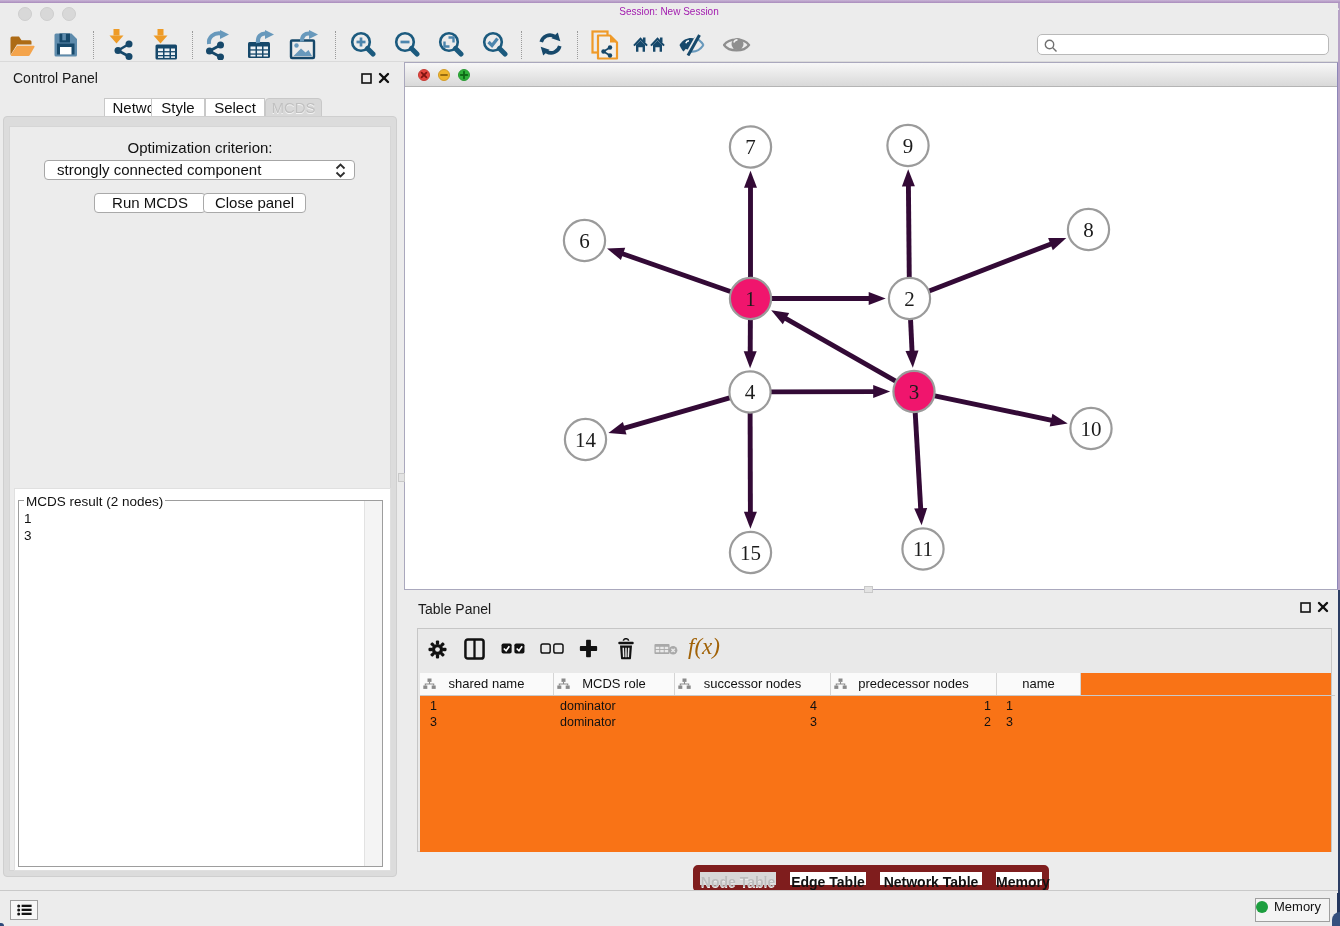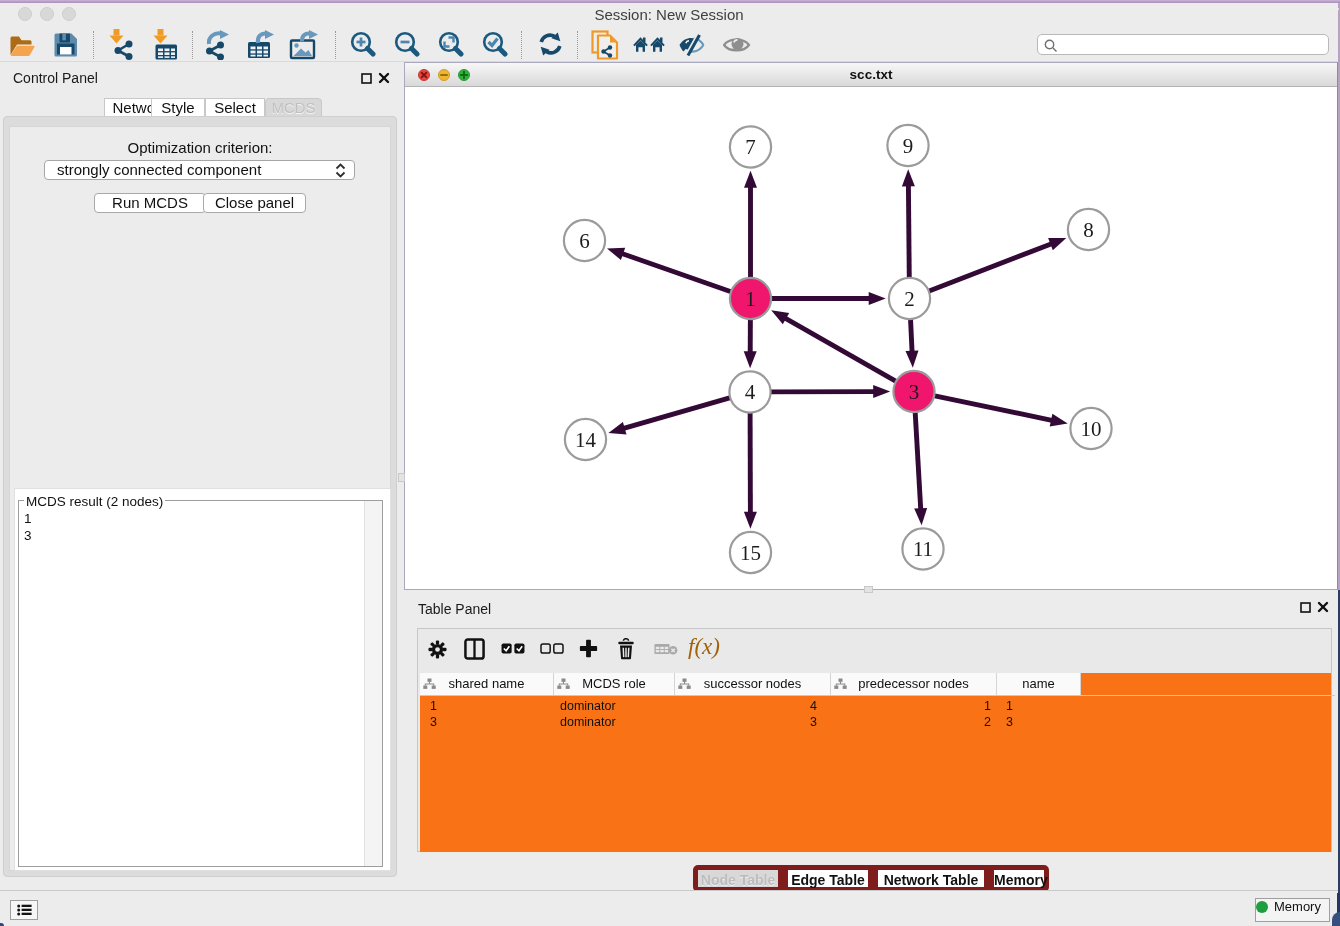--- a/index.html
+++ b/index.html
@@ -5,21 +5,21 @@
 * { margin:0; padding:0; box-sizing:border-box; }
 html,body { width:1340px; height:926px; overflow:hidden; }
 body { font-family:"Liberation Sans", sans-serif; background:#ececec; position:relative; }
 .abs { position:absolute; }
 
 
 #deskstrip { left:0; top:0; width:1340px; height:3px; background:linear-gradient(#c9b4d6,#a98cbc); }
 #rightstrip { right:0; top:3px; width:2px; height:587px; background:#b7a2c6; }
 #titlebar { left:0; top:3px; width:1338px; height:25px; background:#ececec; }
 .graydot { position:absolute; top:4px; width:14px; height:14px; border-radius:50%; background:#d8d8d8; border:1px solid #cecece; }
-#wintitle { position:absolute; left:0; right:0; top:3px; text-align:center; color:#404040; font-size:15px; }
+#wintitle { position:absolute; left:0; right:0; top:3px; text-align:center; color:#a21caf; font-size:10px; }
 #toolbar { left:0; top:28px; width:1338px; height:34px; background:#ececec; border-bottom:1px solid #dadada; }
 .tsep { position:absolute; top:3px; height:28px; width:0; border-left:1px dotted #9a9a9a; }
 .ticon { position:absolute; top:3px; }
 #searchbox { position:absolute; left:1037px; top:6px; width:292px; height:21px; background:#fff; border:1px solid #b9b9b9; border-radius:5px; }
 
 
 #cp-head { left:0; top:62px; width:404px; height:28px; }
 #cp-title { position:absolute; left:13px; top:8px; font-size:14px; color:#1a1a1a; }
 #cp-tabsrow { left:0; top:90px; width:404px; height:27px; }
 .tab { position:absolute; top:8px; height:19px; background:#fff; border:1px solid #c8c8c8; font-size:15px; color:#111; text-align:center; line-height:18px; }
@@ -41,21 +41,21 @@
 .tl { position:absolute; top:6px; width:12px; height:12px; border-radius:50%; }
 
 
 #tp { left:404px; top:590px; width:934px; height:300px; background:#ececec; }
 #tp-title { position:absolute; left:14px; top:11px; font-size:14px; color:#1a1a1a; }
 #tp-box { position:absolute; left:13px; top:38px; width:915px; height:224px; background:#e9e9e9; border:1px solid #c6c6c6; }
 #tp-toolbar { position:absolute; left:0; top:0; width:917px; height:40px; }
 #tp-table { position:absolute; left:2px; top:44px; width:911px; height:179px; background:#f97316; }
 .th { position:absolute; top:0; height:22px; border-right:1px solid #d5d5d5; background:#fafafa; font-size:13px; color:#111; text-align:center; line-height:22px; }
 .td { position:absolute; font-size:12.5px; color:#111; height:16px; line-height:16px; }
-.btab { position:absolute; top:0; height:27px; background:#fff; border:5px solid #7f1d1d; font-size:14px; font-weight:bold; color:#111; text-align:center; line-height:20px; }
+.btab { position:absolute; top:0; height:27px; background:#fff; border:7px solid #7f1d1d; font-size:14px; font-weight:bold; color:#111; text-align:center; line-height:20px; }
 
 
 #statusbar { left:0; top:890px; width:1338px; height:36px; background:#ececec; border-top:1px solid #c9c9c9; }
 #memorybtn { position:absolute; left:1255px; top:7px; width:75px; height:24px; background:#f4f4f4; border:1px solid #9f9f9f; font-size:13px; color:#111; }
 #listbtn { position:absolute; left:10px; top:9px; width:28px; height:20px; background:#f7f7f7; border:1px solid #9f9f9f; }
 </style>
 </head>
 <body>
 <div class="abs" id="deskstrip"></div>
 <div class="abs" id="rightstrip"></div>
@@ -286,21 +286,20 @@
         </svg>
       </div>
     <div class="tl" style="left:53px; background:#2fb13a; border:1px solid #2a9a34;">
         <svg width="10" height="10" viewBox="0 0 10 10" style="position:absolute;left:0;top:0;">
           <g stroke="#0e6b17" stroke-width="1.9" stroke-linecap="round">
             <line x1="1.8" y1="5" x2="8.2" y2="5"></line>
             <line x1="5" y1="1.8" x2="5" y2="8.2"></line>
           </g>
         </svg>
       </div>
-    <div id="netname">scc.txt</div>
   </div>
   <svg id="graph" style="position:absolute; left:0; top:25px;" width="932" height="501" viewBox="405 87 932 501">
 <line x1="750.5" y1="279.9" x2="750.5" y2="184.8" stroke="#330a36" stroke-width="4.9"></line>
 <polygon points="750.5,169.8 757.0,186.8 744.0,186.8" fill="#330a36"></polygon>
 <line x1="733.9" y1="291.7" x2="621.1" y2="252.3" stroke="#330a36" stroke-width="4.9"></line>
 <polygon points="607.0,247.4 625.2,246.8 620.9,259.1" fill="#330a36"></polygon>
 <line x1="768.1" y1="297.5" x2="870.7" y2="297.5" stroke="#330a36" stroke-width="4.9"></line>
 <polygon points="885.7,297.5 868.7,304.0 868.7,291.0" fill="#330a36"></polygon>
 <line x1="750.4" y1="315.1" x2="750.2" y2="352.2" stroke="#330a36" stroke-width="4.9"></line>
 <polygon points="750.1,367.2 743.7,350.2 756.7,350.2" fill="#330a36"></polygon>

